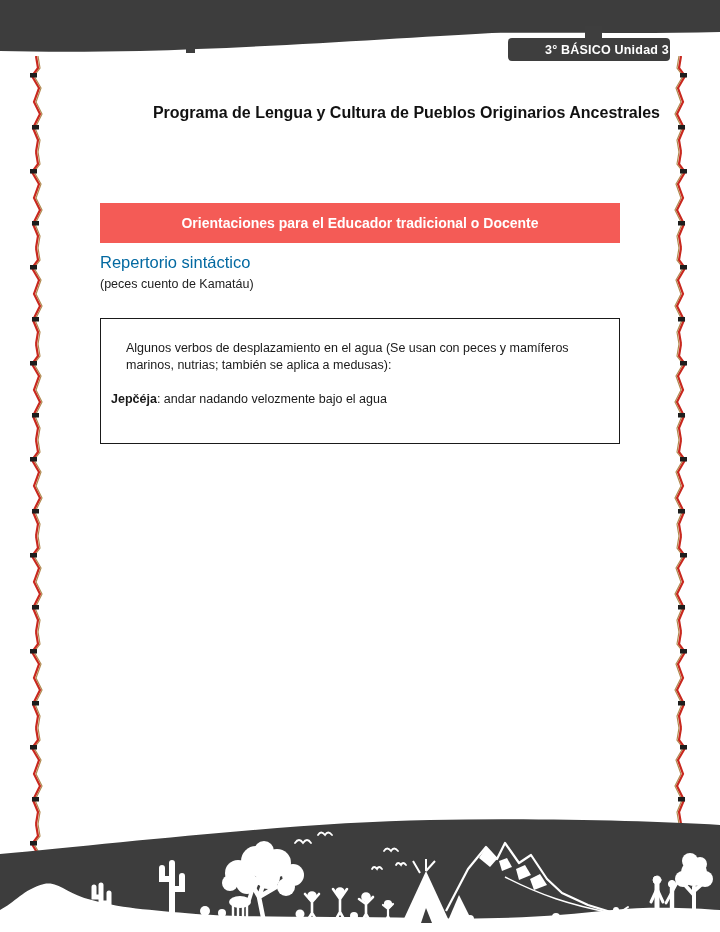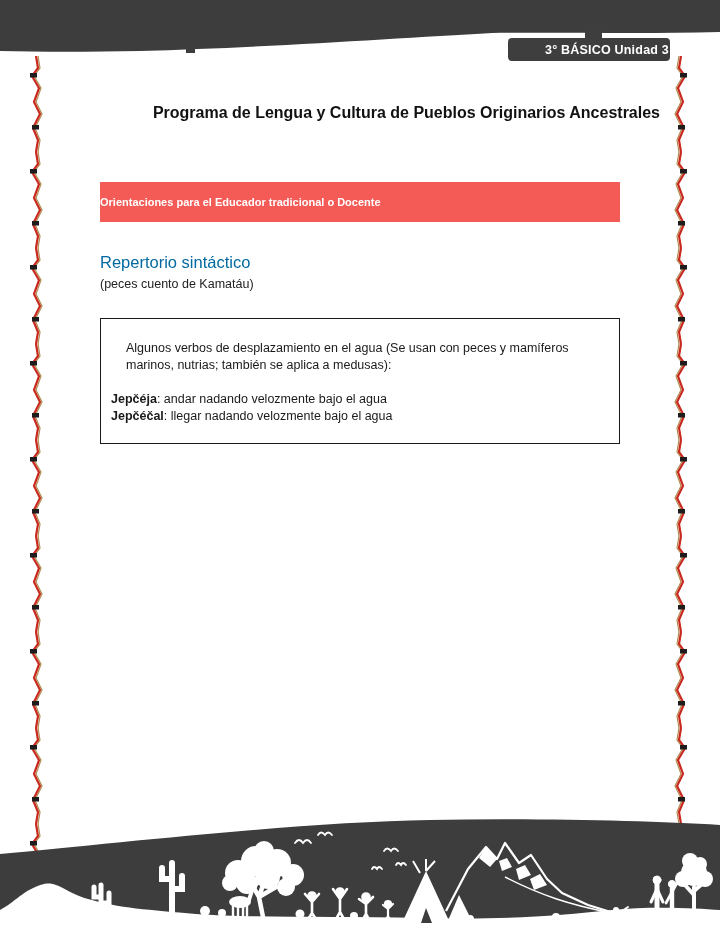--- a/index.html
+++ b/index.html
@@ -31,24 +31,24 @@
   .side-border.right{left:670px;top:56px;}
 
   
   .doc-title{position:absolute;left:60px;top:104px;width:600px;text-align:right;
     font-size:16px;font-weight:bold;color:#111;}
   .doc-subtitle{position:absolute;left:60px;top:142px;width:600px;text-align:center;
     font-size:16px;font-weight:bold;color:#111;}
 
   
   .banner{
-    position:absolute;left:100px;top:182px;width:520px;height:40px;
+    position:absolute;left:100px;top:203px;width:520px;height:40px;
     background:#f45b56;
-    display:flex;align-items:center;justify-content:flex-start;
-    color:#fff;font-size:11px;font-weight:bold;
+    display:flex;align-items:center;justify-content:center;
+    color:#fff;font-size:14px;font-weight:bold;
   }
 
   
   .section-title{position:absolute;left:100px;top:253px;font-size:16.5px;font-weight:normal;color:#0369a1;}
   .section-subtitle{position:absolute;left:100px;top:277px;font-size:12.5px;color:#222;}
 
   
   .content-box{
     position:absolute;left:100px;top:318px;width:520px;min-height:126px;
     box-sizing:border-box;border:1px solid #1a1a1a;background:#fff;
@@ -105,21 +105,20 @@
     <span>Orientaciones para el Educador tradicional o Docente</span>
   </div>
 
   <div class="section-title">Repertorio sintáctico</div>
   <div class="section-subtitle">(peces cuento de Kamatáu)</div>
 
   <div class="content-box">
     <p class="intro">Algunos verbos de desplazamiento en el agua (Se usan con peces y mamíferos marinos, nutrias; también se aplica a medusas):</p>
     <div class="entries">
       <div class="entry"><span class="term">Jepčéja</span><span>: andar nadando velozmente bajo el agua</span></div>
-      <div class="entry"><span class="term">Jepčéčal</span><span>: llegar nadando velozmente bajo el agua</span></div>
     </div>
   </div>
 
   <svg class="bottom-band" viewBox="0 0 720 115" width="720" height="115">
 
     <path d="M0,37 C120,26 300,5 430,3 C540,1 650,4 720,8 L720,115 L0,115 Z" fill="#3D3D3D"></path>
     <g fill="#ffffff">
 
       <path d="M0,93 C14,86 24,72 44,67 C58,64 66,76 88,82 C118,91 150,93 196,97 C250,101 330,99 420,101 C505,103 555,99 612,93 C650,89 695,91 720,93 L720,115 L0,115 Z"></path>
 

